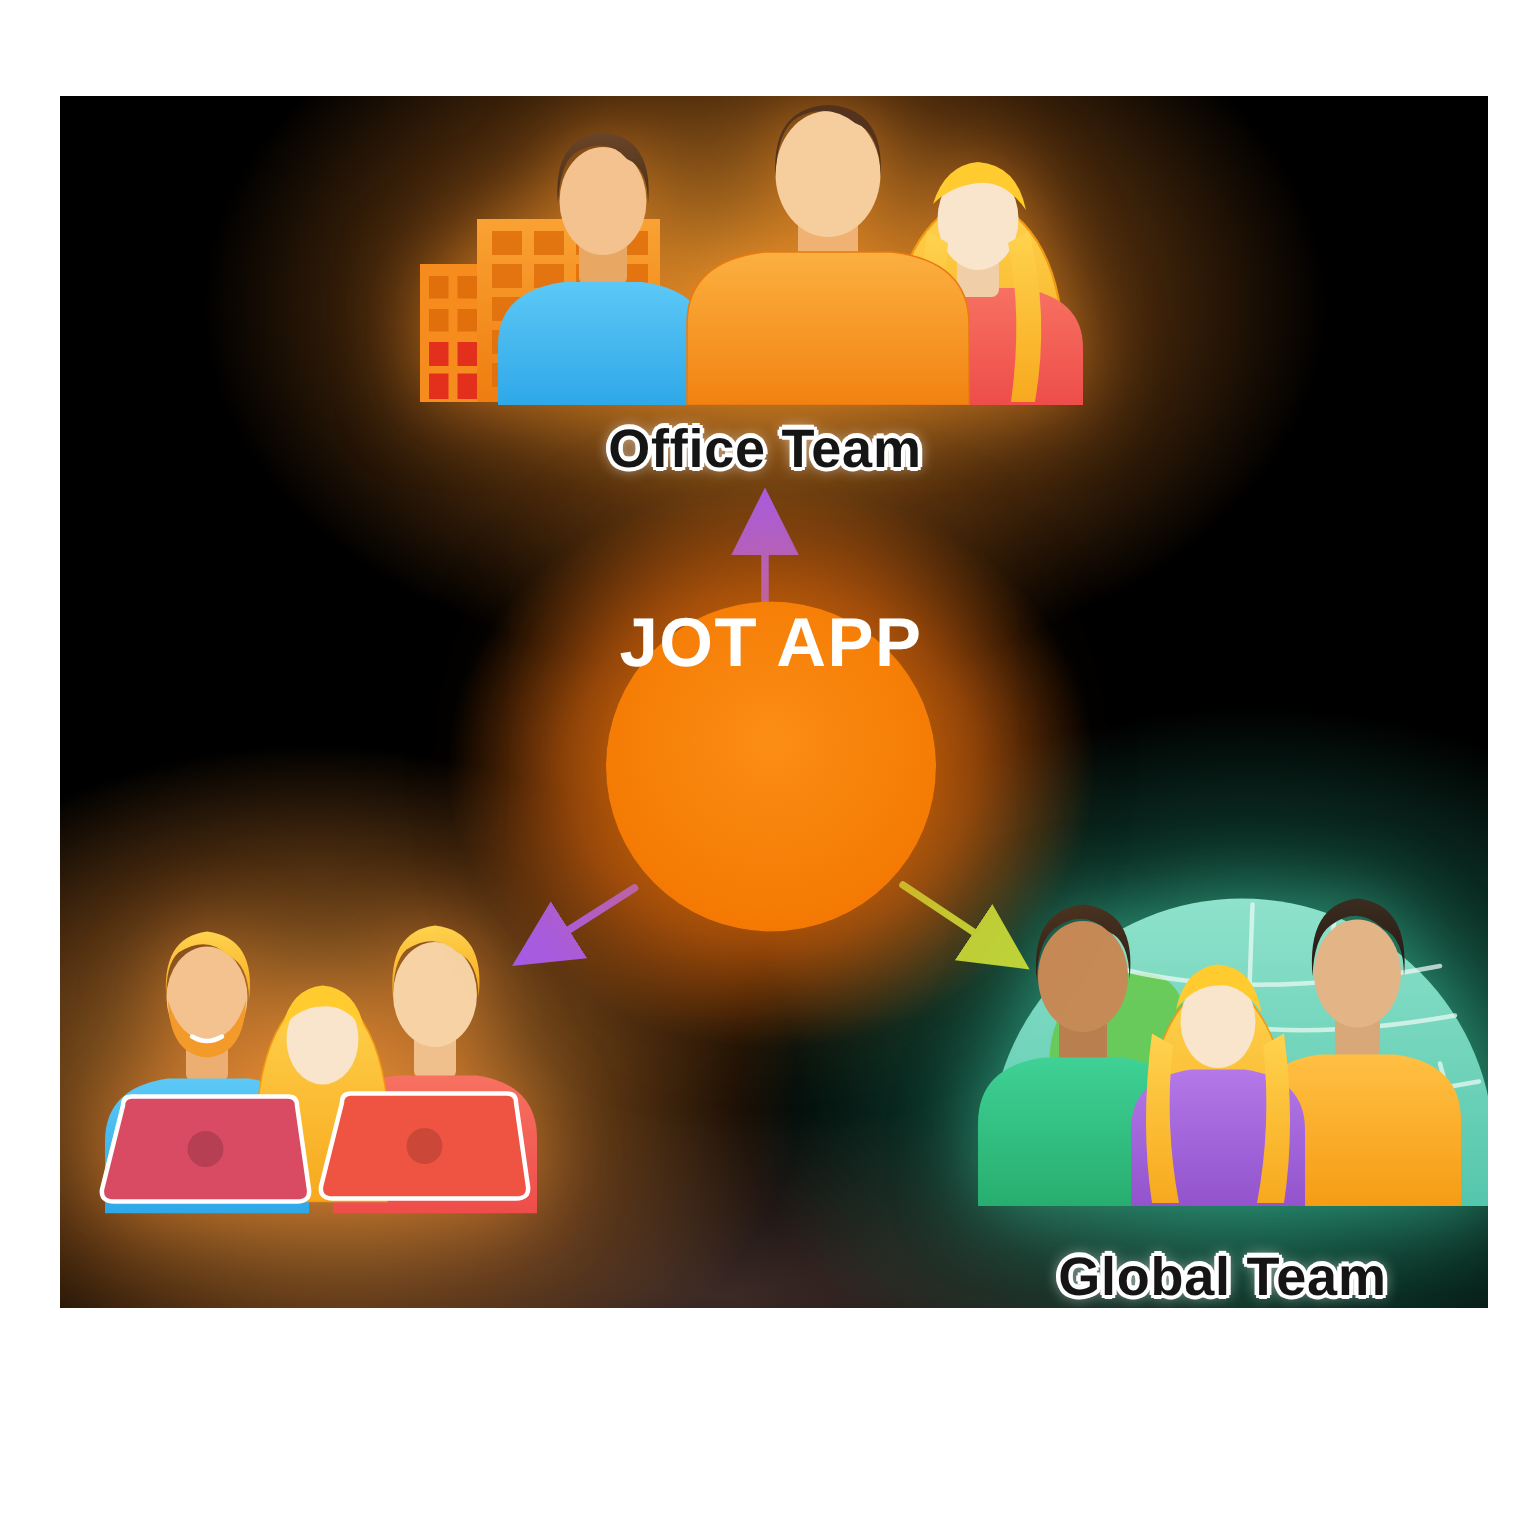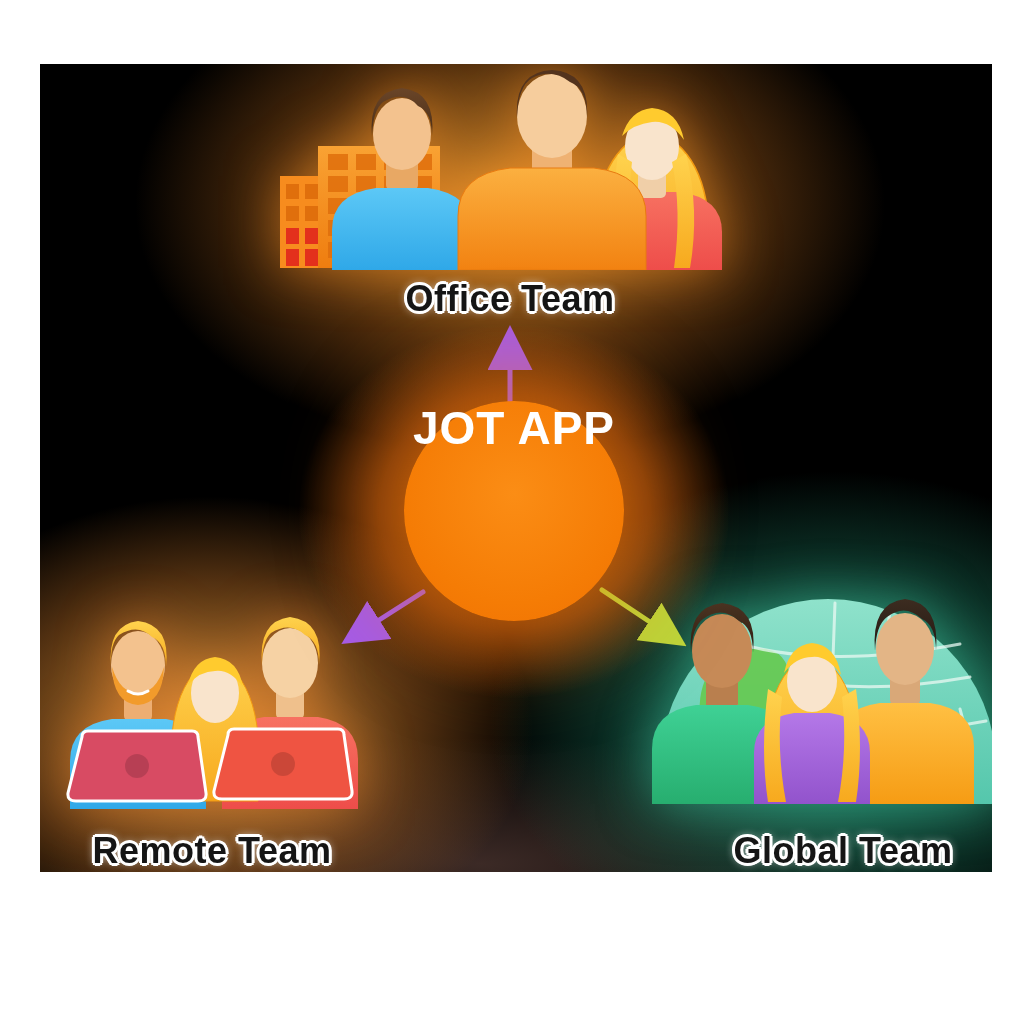--- a/index.html
+++ b/index.html
@@ -23,21 +23,21 @@
   .hub-label { color:#ffffff; font-size:46px; font-weight:700; letter-spacing:1px; }
   .team-label {
     position:absolute; transform:translateX(-50%);
     font-size:36px; font-weight:600; color:#151515; letter-spacing:.5px; white-space:nowrap;
     text-shadow:-2px -2px 0 #fff, 2px -2px 0 #fff, -2px 2px 0 #fff, 2px 2px 0 #fff,
                 -3px 0 0 #fff, 3px 0 0 #fff, 0 -3px 0 #fff, 0 3px 0 #fff,
                 0 0 10px rgba(255,255,255,.95);
   }
   #label-office { left:470px; top:214px; }
   #label-remote { left:172px; top:766px; }
-  #label-global { left:775px; top:766px;margin-left:28px; }
+  #label-global { left:775px; top:766px; }
   .cluster { position:absolute; }
   .cluster-office { left:240px; top:6px;  filter:drop-shadow(0 0 26px rgba(255,150,40,.55)); }
   .cluster-remote { left:10px;  top:545px; filter:drop-shadow(0 0 26px rgba(255,140,50,.5)); }
   .cluster-global { left:600px; top:525px; filter:drop-shadow(0 0 26px rgba(70,210,170,.5)); }
   .arrows { position:absolute; left:0; top:0; width:952px; height:808px; pointer-events:none; }
   .defs-holder { position:absolute; width:0; height:0; }
 </style>
 </head>
 <body>
 
@@ -238,17 +238,16 @@
       <line x1="470" y1="338" x2="470" y2="276" stroke="#a55be8" stroke-width="5" stroke-linecap="round" marker-end="url(#mPurple)"></line>
       <line x1="383" y1="528" x2="314" y2="572" stroke="#a55be8" stroke-width="5" stroke-linecap="round" marker-end="url(#mPurple)"></line>
       <line x1="562" y1="526" x2="634" y2="574" stroke="#bcd53a" stroke-width="5" stroke-linecap="round" marker-end="url(#mGreen)"></line>
     </svg>
 
     <div class="hub">
       <span class="hub-label">JOT APP</span>
     </div>
 
     <div class="team-label" id="label-office">Office Team</div>
-    <div class="team-label" id="label-remote">Remote Team</div>
     <div class="team-label" id="label-global">Global Team</div>
 
   </div>
 </div>
 
 </body></html>

